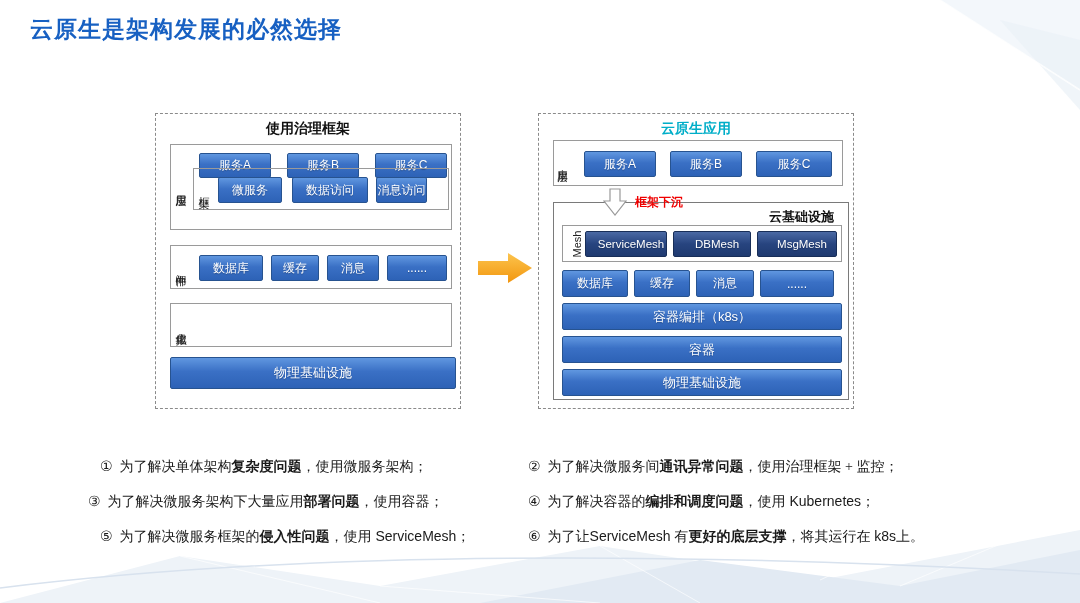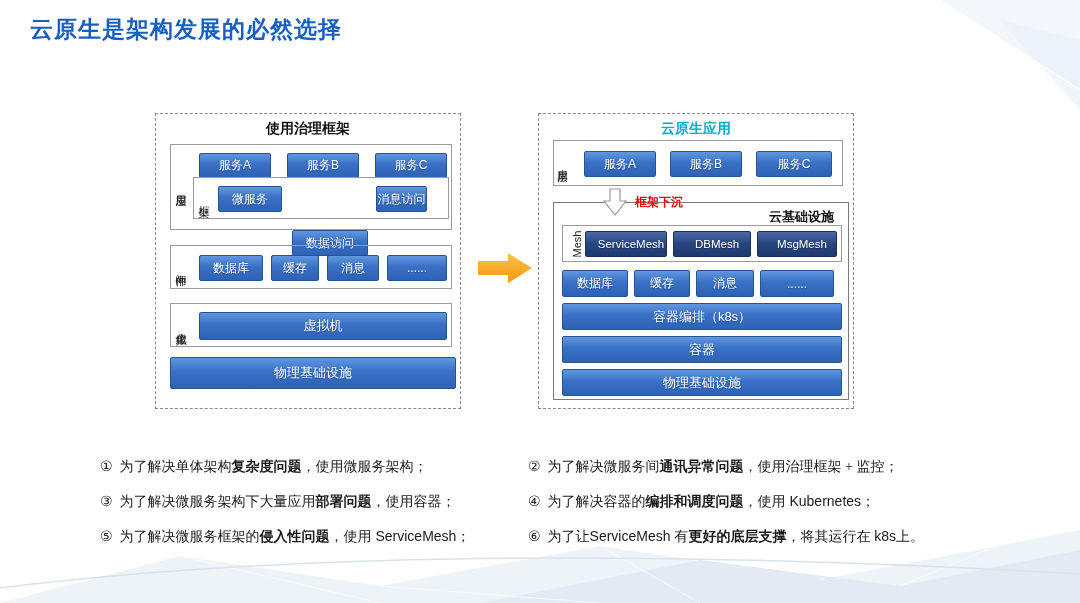--- a/index.html
+++ b/index.html
@@ -72,39 +72,38 @@
   <div class="page-title">云原生是架构发展的必然选择</div>
 
   <div class="dashed-panel panel-traditional">
     <div class="panel-title">使用治理框架</div>
 
     <div class="section" style="left:14px; top:30px; width:282px; height:86px;">
       <div class="vlabel">应用层</div>
       <div class="blk" style="left:28px; top:8px; width:72px; height:25px;">服务A</div>
       <div class="blk" style="left:116px; top:8px; width:72px; height:25px;">服务B</div>
       <div class="blk" style="left:204px; top:8px; width:72px; height:25px;">服务C</div>
-      <div class="section" style="left:22px; top:32px; width:256px; height:42px;">
+      <div class="section" style="left:22px; top:23px; width:256px; height:42px;">
         <div class="vlabel" style="line-height:13px;">框架</div>
         <div class="blk" style="left:24px; top:8px; width:64px; height:26px;">微服务</div>
-        <div class="blk" style="left:98px; top:8px; width:76px; height:26px;margin-top:44px;">数据访问</div>
+        <div class="blk" style="left:98px; top:8px; width:76px; height:26px;">数据访问</div>
         <div class="blk" style="left:182px; top:8px; width:51px; height:26px;">消息访问</div>
       </div>
     </div>
 
     <div class="section" style="left:14px; top:131px; width:282px; height:44px;">
       <div class="vlabel">中间件</div>
       <div class="blk" style="left:28px; top:9px; width:64px; height:26px;">数据库</div>
       <div class="blk" style="left:100px; top:9px; width:48px; height:26px;">缓存</div>
       <div class="blk" style="left:156px; top:9px; width:52px; height:26px;">消息</div>
       <div class="blk" style="left:216px; top:9px; width:60px; height:26px;">......</div>
     </div>
 
     <div class="section" style="left:14px; top:189px; width:282px; height:44px;">
       <div class="vlabel">虚拟化</div>
-      <div class="blk bar" style="left:28px; top:8px; width:248px; height:28px;">虚拟机</div>
     </div>
 
     <div class="blk bar" style="left:14px; top:243px; width:286px; height:32px;">物理基础设施</div>
   </div>
 
   <svg class="arrow-abs" style="left:478px; top:251px;" width="54" height="34" viewBox="0 0 54 34">
     <defs>
       <linearGradient id="ag" x1="0" y1="0" x2="0" y2="1">
         <stop offset="0" stop-color="#fcc44d"></stop>
           <stop offset="1" stop-color="#f2960f"></stop>
@@ -145,21 +144,21 @@
 
       <div class="blk bar" style="left:8px; top:100px; width:280px; height:27px;">容器编排（k8s）</div>
       <div class="blk bar" style="left:8px; top:133px; width:280px; height:27px;">容器</div>
       <div class="blk bar" style="left:8px; top:166px; width:280px; height:27px;">物理基础设施</div>
     </div>
   </div>
 
   <div class="note" style="left:100px; top:458px;">
     <span class="num">①</span><span>为了解决单体架构</span><b>复杂度问题</b><span>，使用微服务架构；</span>
   </div>
-  <div class="note" style="left:100px; top:493px;font-family:Liberation Serif, serif;">
+  <div class="note" style="left:88px; top:493px;font-family:Liberation Serif, serif;">
     <span class="num">③</span><span>为了解决微服务架构下大量应用</span><b>部署问题</b><span>，使用容器；</span>
   </div>
   <div class="note" style="left:100px; top:528px;">
     <span class="num">⑤</span><span>为了解决微服务框架的</span><b>侵入性问题</b><span>，使用 ServiceMesh；</span>
   </div>
   <div class="note" style="left:528px; top:458px;font-family:Liberation Serif, serif;">
     <span class="num">②</span><span>为了解决微服务间</span><b>通讯异常问题</b><span>，使用治理框架 + 监控；</span>
   </div>
   <div class="note" style="left:528px; top:493px;">
     <span class="num">④</span><span>为了解决容器的</span><b>编排和调度问题</b><span>，使用 Kubernetes；</span>

